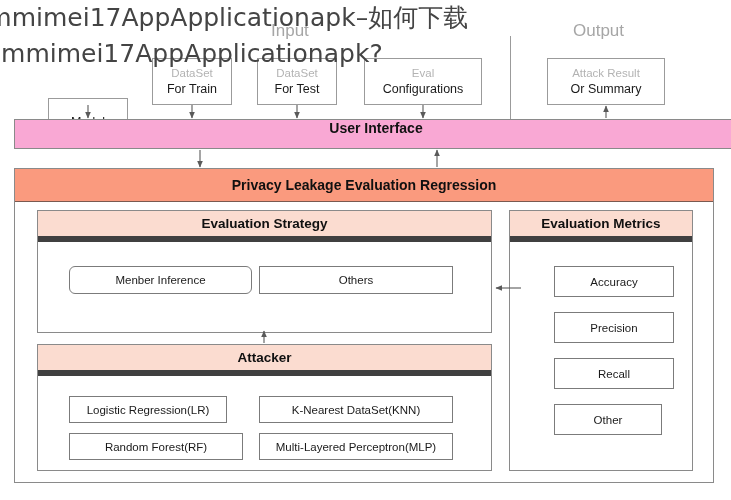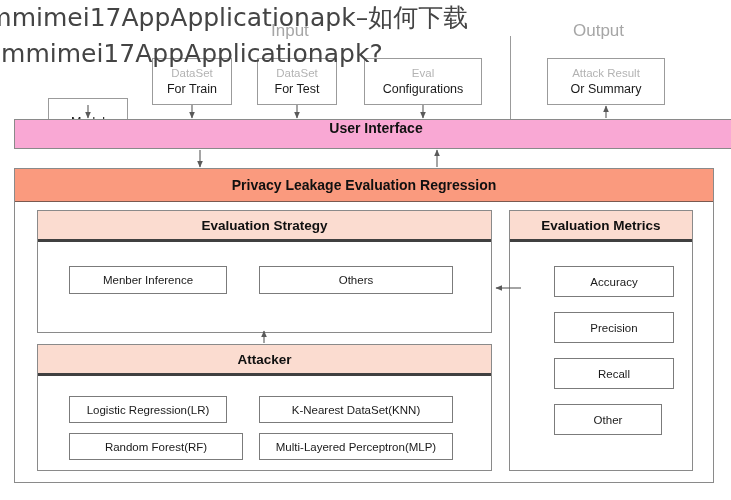--- a/index.html
+++ b/index.html
@@ -129,21 +129,21 @@
   
   .panel {
     position: absolute;
     border: 1px solid #8a8a8a;
     background: #ffffff;
     box-sizing: border-box;
   }
   .panel-header {
     height: 31px;
     background: #fbdcd0;
-    border-bottom: 3px solid #404040;
+    border-bottom: 6px solid #404040;
     display: flex;
     align-items: center;
     justify-content: center;
     font-size: 13.5px;
     font-weight: bold;
     color: #101010;
     box-sizing: border-box;
   }
   .panel-body {
     position: relative;
@@ -163,21 +163,21 @@
     display: flex;
     align-items: center;
     justify-content: center;
     font-size: 11.5px;
     color: #1a1a1a;
     text-align: center;
     white-space: nowrap;
   }
 
   
-  #it-member { left: 31px;  top: 24px; width: 158px; height: 28px; }
+  #it-member { left: 31px;  top: 24px; width: 183px; height: 28px; border-radius: 6px; }
   #it-others { left: 221px; top: 24px; width: 194px; height: 28px; }
 
   
   #it-lr  { left: 31px;  top: 20px; width: 158px; height: 27px; }
   #it-knn { left: 221px; top: 20px; width: 194px; height: 27px; }
   #it-rf  { left: 31px;  top: 57px; width: 174px; height: 27px; }
   #it-mlp { left: 221px; top: 57px; width: 194px; height: 27px; }
 
   
   #it-acc  { left: 44px; top: 24px;  width: 120px; height: 31px; }

